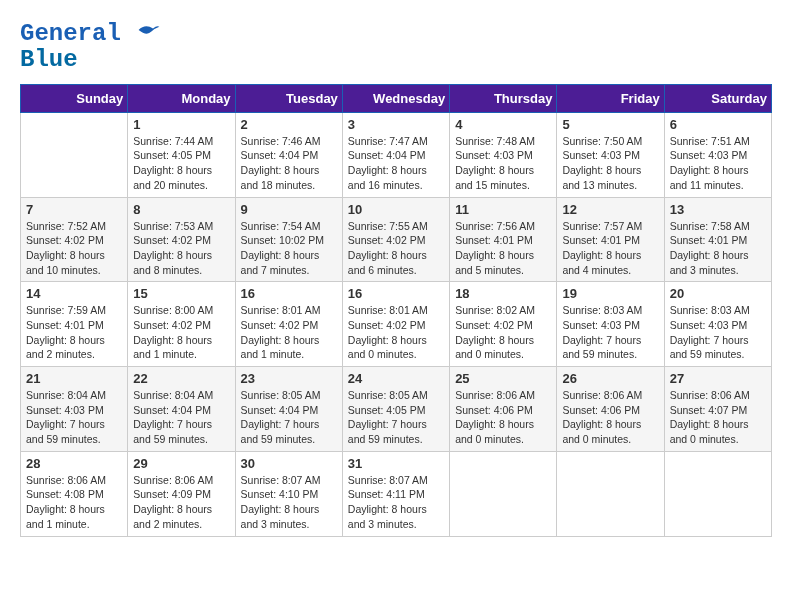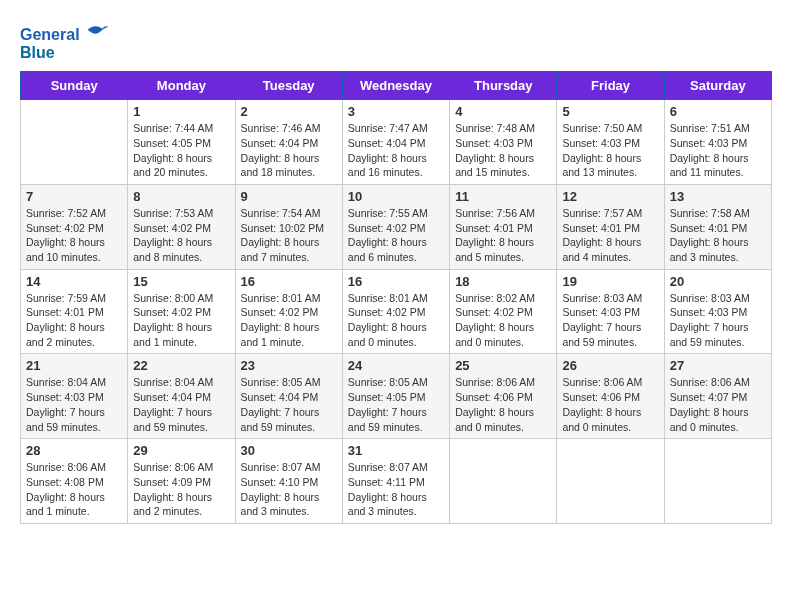--- a/index.html
+++ b/index.html
@@ -14,24 +14,25 @@
       display: flex;
       justify-content: space-between;
       align-items: flex-start;
       margin-bottom: 10px;
     }
     .logo {
       display: flex;
       align-items: center;
     }
     .logo-text {
-      font-size: 16px;
+      font-size: 24px;
       font-weight: bold;
       color: #333;
       line-height: 1.1;
+      font-family: Liberation Mono, monospace;
     }
     .logo-text span {
       color: #1a5fb4;
     }
     .logo-icon {
       width: 24px;
       height: 20px;
       margin-left: 2px;
     }
     .title-area {
@@ -45,24 +46,24 @@
     .location {
       font-size: 14px;
       color: #555;
     }
     .calendar {
       width: 100%;
       border-collapse: collapse;
       border: 1px solid #ccc;
     }
     .calendar th {
-      background-color: #6d28d9;
+      background-color: #4c1d95;
       color: #fff;
       padding: 6px 4px;
-      text-align: center;
+      text-align: right;
       font-size: 13px;
       border: 1px solid #1a5fb4;
     }
     .calendar td {
       vertical-align: top;
       padding: 4px 5px;
       border: 1px solid #ccc;
       width: calc(100% / 7);
       min-height: 80px;
       font-size: 11px;

